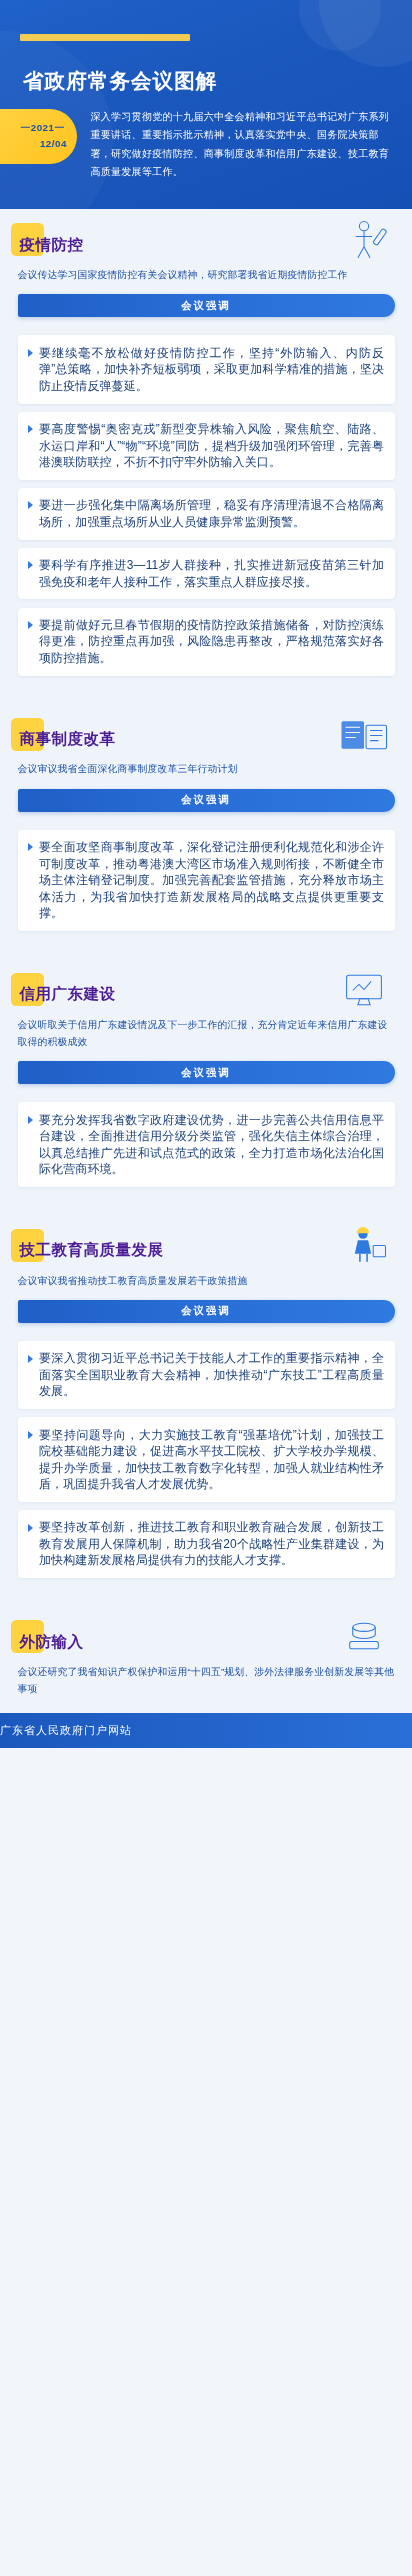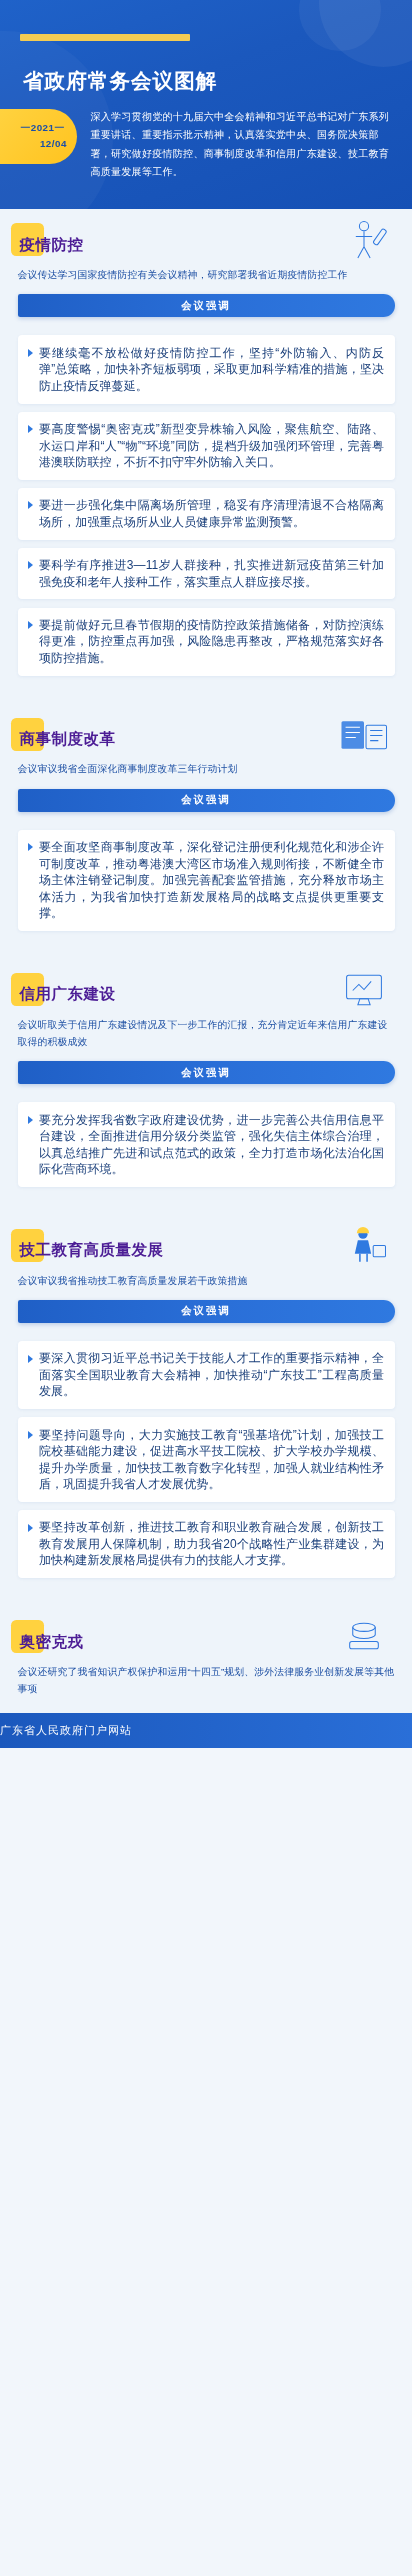--- a/index.html
+++ b/index.html
@@ -335,21 +335,21 @@
         <div class="arrow"></div>
         <div class="ctext">要坚持改革创新，推进技工教育和职业教育融合发展，创新技工教育发展用人保障机制，助力我省20个战略性产业集群建设，为加快构建新发展格局提供有力的技能人才支撑。</div>
       </div>
   </div>
 
   <div class="sec-sep"></div>
 
   <div class="section">
     <div class="sec-head">
       <div class="sec-badge"></div>
-      <div class="sec-title">奥密克戎</div>
+      <div class="sec-title">外防输入</div>
       <svg class="sec-illu" viewBox="0 0 120 86">
         <ellipse cx="60" cy="24" rx="22" ry="8" fill="none" stroke="#2f79e0" stroke-width="2"></ellipse>
         <path d="M38 24v14c0 4 10 8 22 8s22-4 22-8V24" fill="none" stroke="#2f79e0" stroke-width="2"></path>
         <rect x="32" y="52" width="56" height="14" rx="4" fill="none" stroke="#2f79e0" stroke-width="2"></rect>
       </svg>
     </div>
     <div class="sec-lead">会议还研究了我省知识产权保护和运用“十四五”规划、涉外法律服务业创新发展等其他事项</div>
   </div>
 
   <div class="footer">

